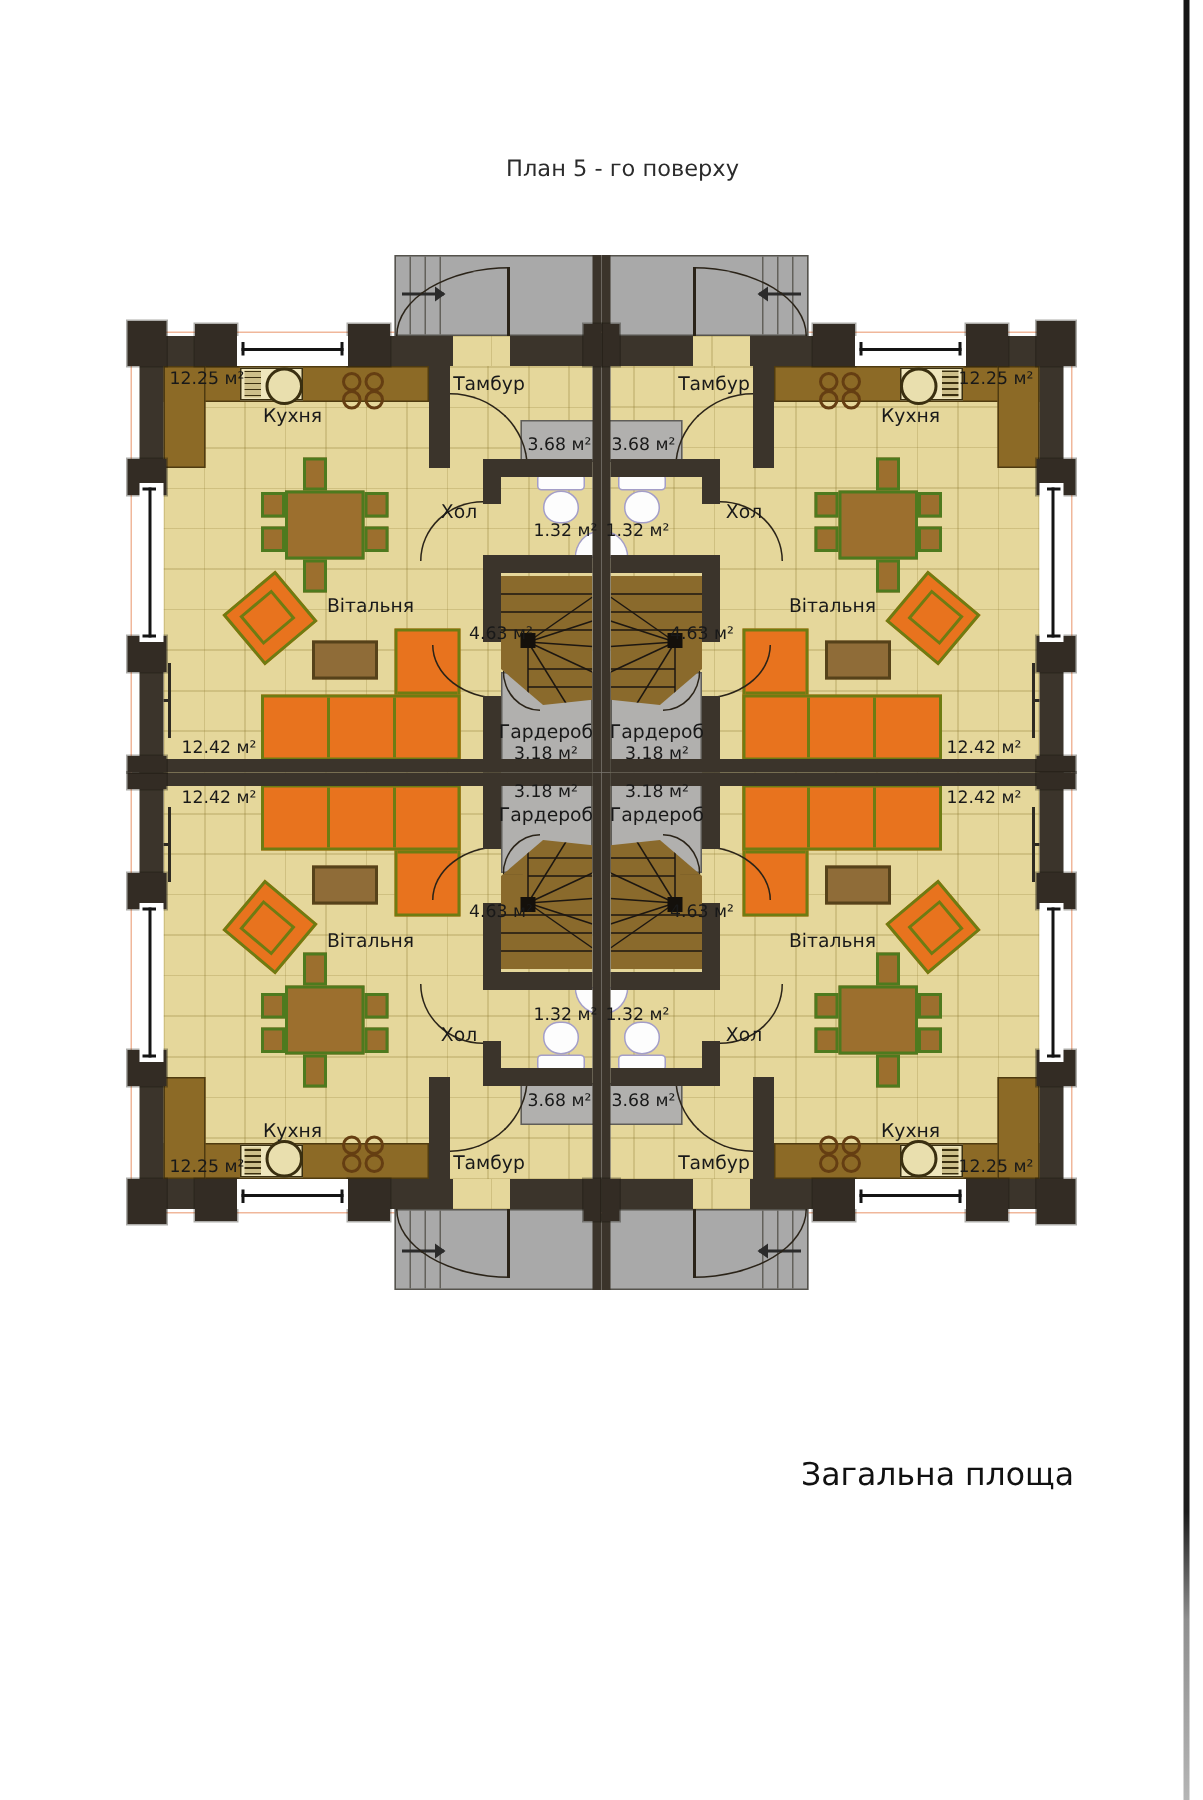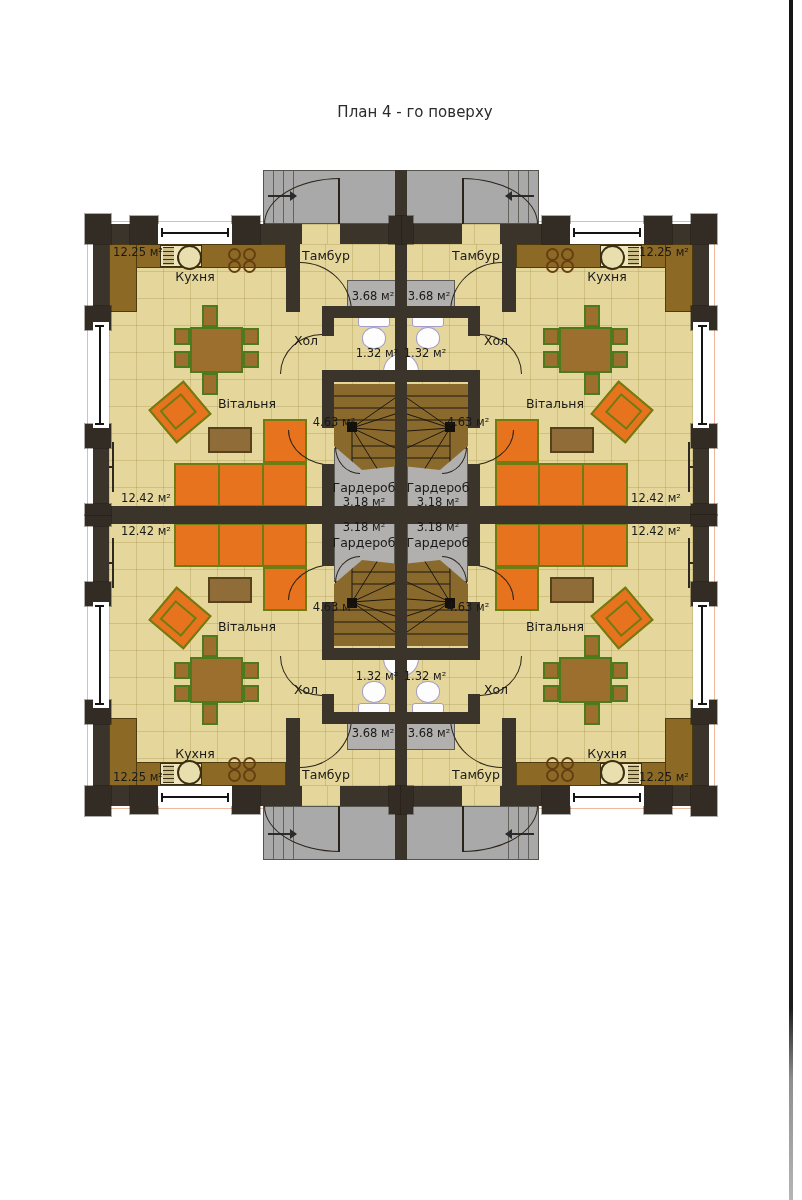--- a/index.html
+++ b/index.html
@@ -53,21 +53,21 @@
   .radiator{position:absolute;background:#2e2a22;z-index:21;}
   .arrow{position:absolute;height:2px;background:#2b2b2b;z-index:4;}
   .arrow:after{content:"";position:absolute;right:-1px;top:-4px;border-left:7px solid #2b2b2b;
      border-top:5px solid transparent;border-bottom:5px solid transparent;}
 </style>
 </head>
 <body>
 
 <div class="page">
 
-  <div class="title">План 4 - го поверху</div>
+  <div class="title">План 5 - го поверху</div>
 
   <div class="quad" style="left:85px;top:170px;">
 
   <div class="peach" style="left:2px;top:51px;width:314px;height:1px;"></div>
   <div class="peach" style="left:2px;top:51px;width:1px;height:294px;"></div>
 
   <div class="porch" style="left:178px;top:0;width:136px;height:54px;"></div>
   <div class="stepline" style="left:188px;top:1px;width:1px;height:52px;"></div>
   <div class="stepline" style="left:198px;top:1px;width:1px;height:52px;"></div>
   <div class="stepline" style="left:208px;top:1px;width:1px;height:52px;"></div>
@@ -540,14 +540,15 @@
   <div class="label" style="left:258px;top:120px;width:60px;">3.68 м²</div>
   <div class="label room" style="left:196px;top:164px;width:50px;">Хол</div>
   <div class="label" style="left:266px;top:177px;width:52px;">1.32 м²</div>
   <div class="label" style="left:220px;top:246px;width:58px;">4.63 м²</div>
   <div class="label room" style="left:240px;top:311px;width:78px;">Гардероб</div>
   <div class="label" style="left:240px;top:326px;width:78px;">3.18 м²</div>
   <div class="label room" style="left:124px;top:227px;width:76px;">Вітальня</div>
   <div class="label" style="left:30px;top:322px;width:62px;">12.42 м²</div>
 </div>
 
+  <div class="footer-label">Загальна площа</div>
   <div class="page-edge"></div>
 </div>
 
 </body></html>

